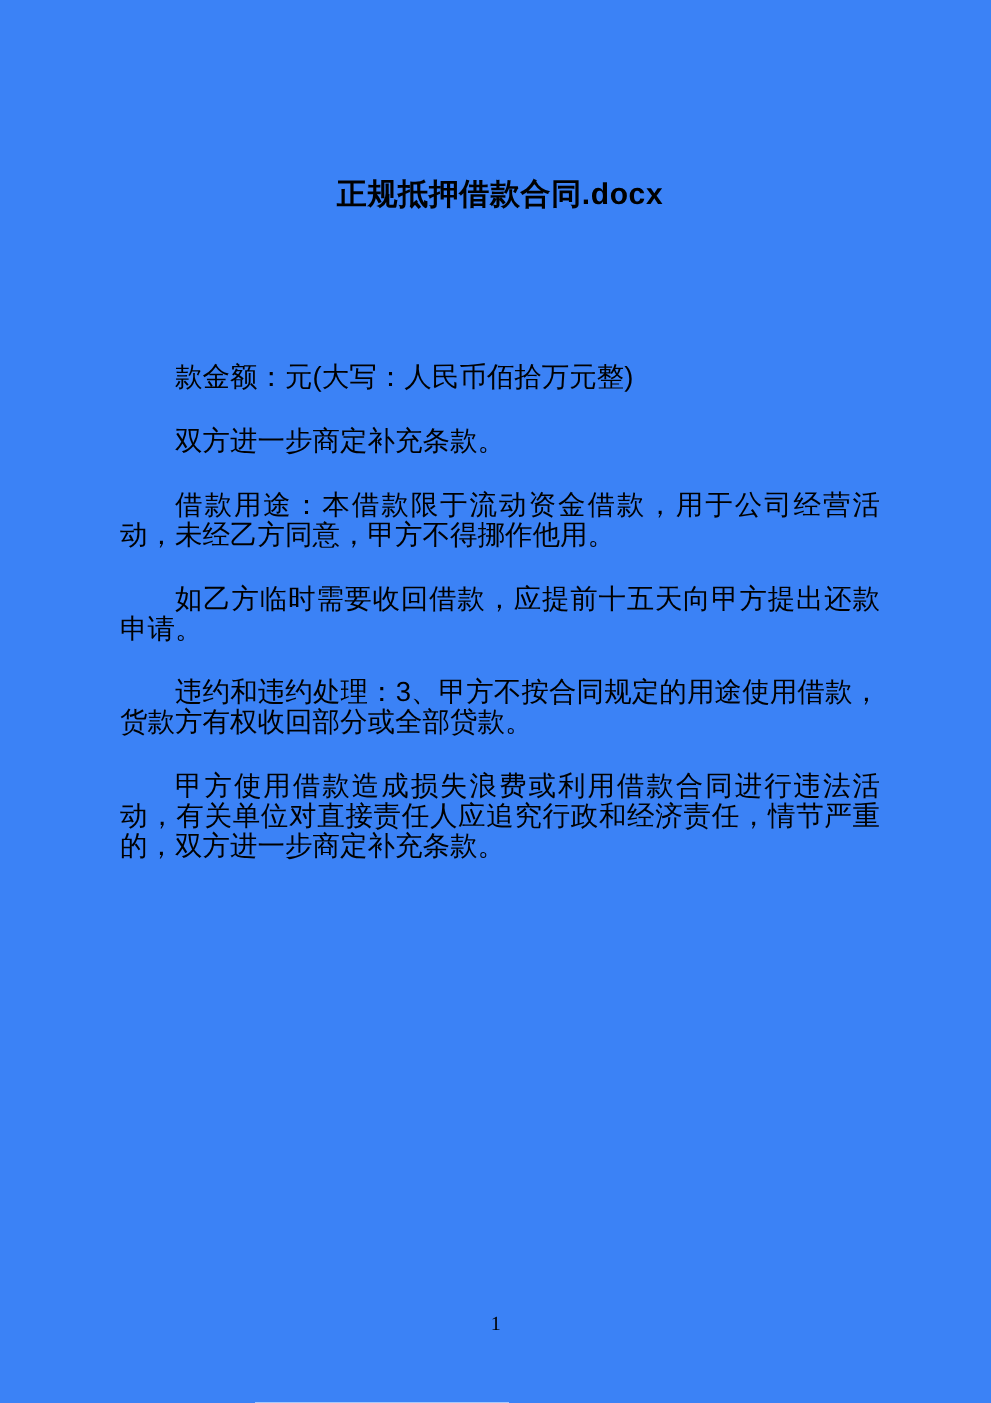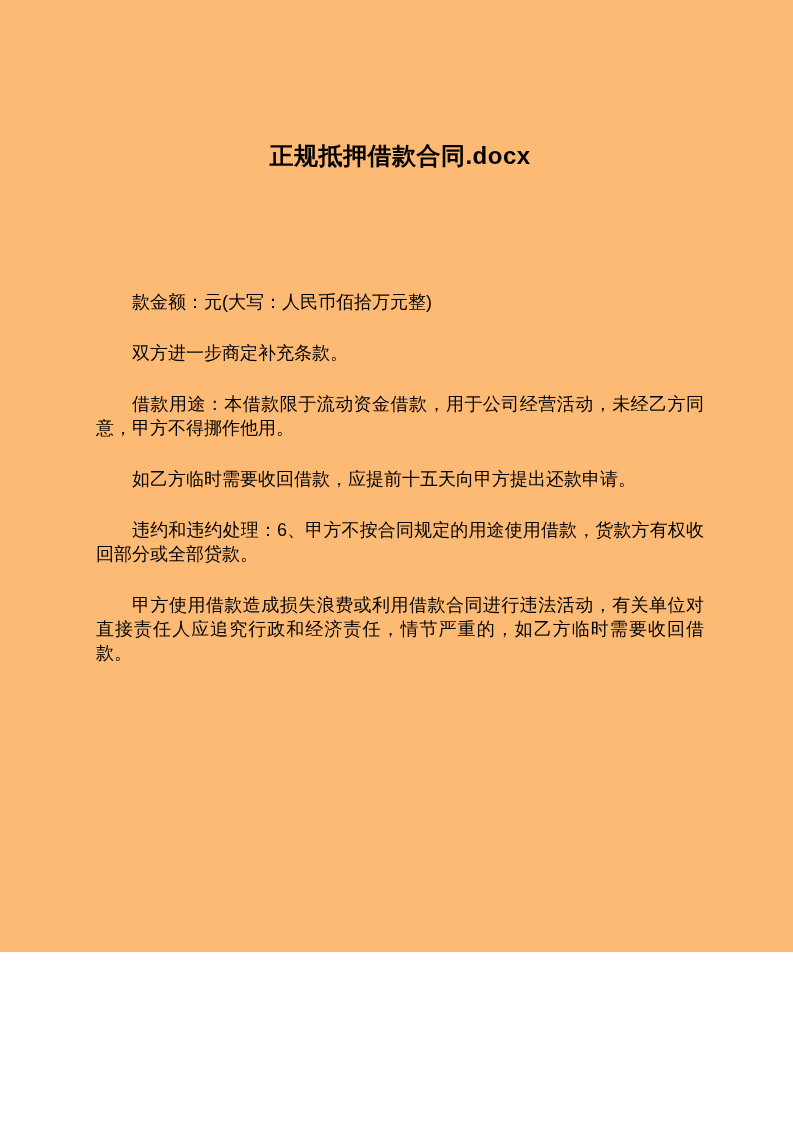--- a/index.html
+++ b/index.html
@@ -3,42 +3,42 @@
   <meta charset="utf-8">
   <style>
     html, body {
       margin: 0;
       padding: 0;
       background: #ffffff;
     }
     .page {
       position: relative;
       width: 793px;
-      height: 952px;
-      background: #fdba74;
+      height: 1122px;
+      background: #3b82f6;
       color: #000000;
       font-family: "Liberation Sans", sans-serif;
       overflow: hidden;
       box-sizing: border-box;
     }
     .doc-title {
       margin: 142px 89px 0 96px;
       font-size: 24px;
       line-height: 28px;
       font-weight: 700;
       text-align: center;
       letter-spacing: 0.5px;
     }
     .doc-body {
       margin-top: 120px;
       padding: 0 89px 0 96px;
     }
     .doc-body p {
       margin: 0 0 27px 0;
-      font-size: 18px;
+      font-size: 22px;
       line-height: 24px;
       text-indent: 2em;
       text-align: justify;
       word-break: break-all;
     }
     .page-footer {
       position: absolute;
       left: 0;
       right: 0;
       top: 1050px;
@@ -54,21 +54,21 @@
 
 <div class="page">
 
   <h1 class="doc-title">正规抵押借款合同.docx</h1>
 
   <div class="doc-body">
     <p>款金额：元(大写：人民币佰拾万元整)</p>
     <p>双方进一步商定补充条款。</p>
     <p>借款用途：本借款限于流动资金借款，用于公司经营活动，未经乙方同意，甲方不得挪作他用。</p>
     <p>如乙方临时需要收回借款，应提前十五天向甲方提出还款申请。</p>
-    <p>违约和违约处理：6、甲方不按合同规定的用途使用借款，货款方有权收回部分或全部贷款。</p>
-    <p>甲方使用借款造成损失浪费或利用借款合同进行违法活动，有关单位对直接责任人应追究行政和经济责任，情节严重的，如乙方临时需要收回借款。</p>
+    <p>违约和违约处理：3、甲方不按合同规定的用途使用借款，货款方有权收回部分或全部贷款。</p>
+    <p>甲方使用借款造成损失浪费或利用借款合同进行违法活动，有关单位对直接责任人应追究行政和经济责任，情节严重的，双方进一步商定补充条款。</p>
   </div>
 
   <div class="page-footer">
     <span>1</span>
   </div>
 
 </div>
 
 </body></html>

